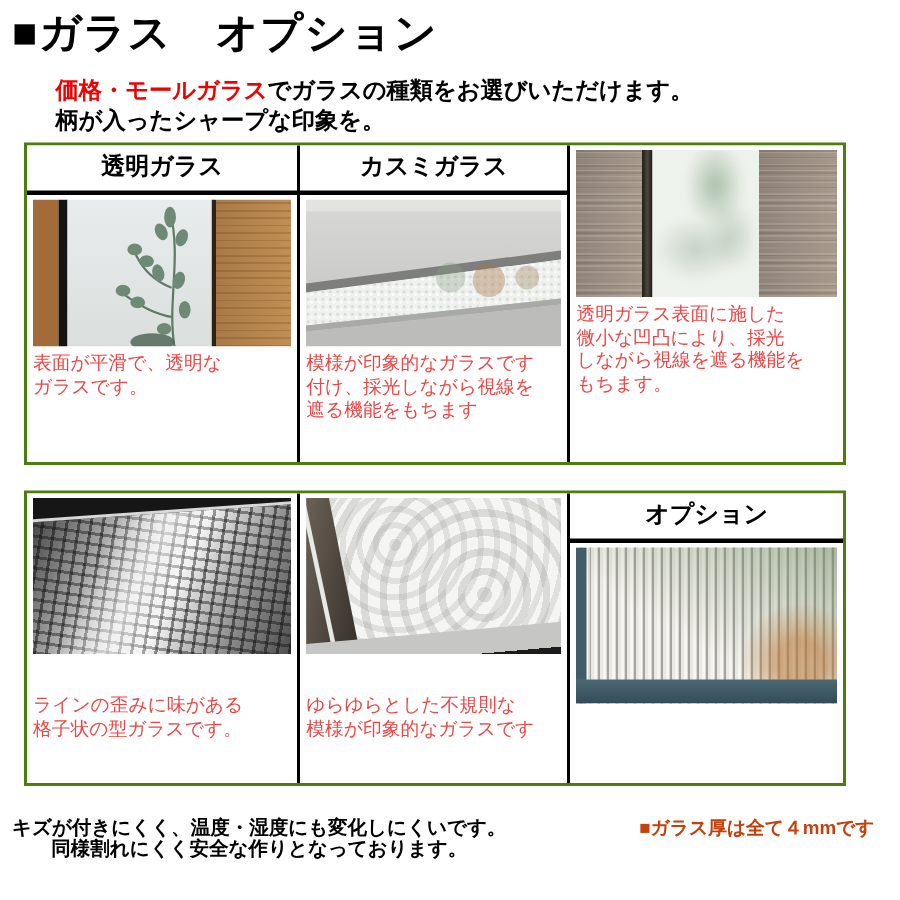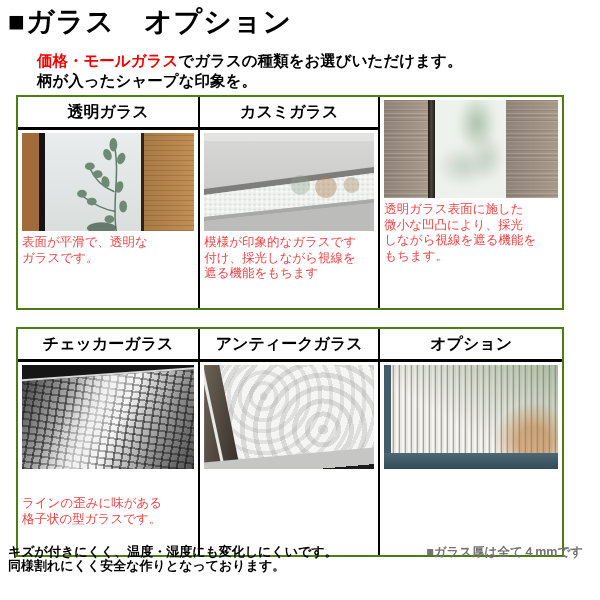--- a/index.html
+++ b/index.html
@@ -77,22 +77,22 @@
 
   
   .p-mall { background:
       radial-gradient(circle at 86% 74%, rgba(188,118,52,.55) 0 9%, rgba(0,0,0,0) 24%),
       linear-gradient(210deg, rgba(108,134,92,.50) 0%, rgba(108,134,92,.22) 32%, rgba(0,0,0,0) 58%),
       repeating-linear-gradient(90deg,#f6f5f2 0 2px,#dcdad5 2px 3px,#a5a39e 3px 4px,#eae8e4 4px 6px); }
   .p-mall .frame-l { position:absolute; left:0; top:0; bottom:0; width:7px; background:#415d69; }
   .p-mall .frame-b { position:absolute; left:0; right:0; bottom:0; height:16px; background:linear-gradient(#4c6874,#324d58); }
 
   
-  .thickness-note { position:absolute; right:17px; top:544px; font-size:12.5px; font-weight:700; color:#737373; white-space:nowrap; }
-  .footer-lines { position:absolute; left:8px; top:545px; font-size:13px; font-weight:700; line-height:13.5px; color:#000; }
+  .thickness-note { position:absolute; right:17px; top:544px; font-size:12.5px; font-weight:700; color:#c2410c; white-space:nowrap; }
+  .footer-lines { position:absolute; left:8px; top:545px; font-size:13px; font-weight:700; line-height:13.5px; color:#000;text-align:center; }
   .footer-lines div { white-space:nowrap; }
 </style>
 </head>
 <body>
 
 <div class="screen">
 
   <div class="title"><span>■</span><span>ガラス　オプション</span></div>
 
   <div class="intro">
@@ -180,37 +180,37 @@
       <div class="cell-desc">透明ガラス表面に施した
 微小な凹凸により、採光
 しながら視線を遮る機能を
 もちます。</div>
     </div>
   </div>
 
   <div class="glass-table table2">
 
     <div class="cell">
-      <div class="cell-header">チェッカーガラス</div>
       <div class="cell-photo p-checker">
         <div class="grid"></div>
         <div class="sheen"></div>
         <div class="frame-top"></div>
       </div>
       <div class="cell-desc">ラインの歪みに味がある
 格子状の型ガラスです。</div>
     </div>
 
     <div class="cell">
-      <div class="cell-header">アンティークガラス</div>
       <div class="cell-photo p-antique">
         <div class="corner"></div>
         <div class="corner-edge"></div>
         <div class="sill"></div>
       </div>
+      <div class="cell-desc">ゆらゆらとした不規則な
+模様が印象的なガラスです</div>
     </div>
 
     <div class="cell">
       <div class="cell-header">オプション</div>
       <div class="cell-photo p-mall">
         <div class="frame-l"></div>
         <div class="frame-b"></div>
       </div>
     </div>
   </div>

